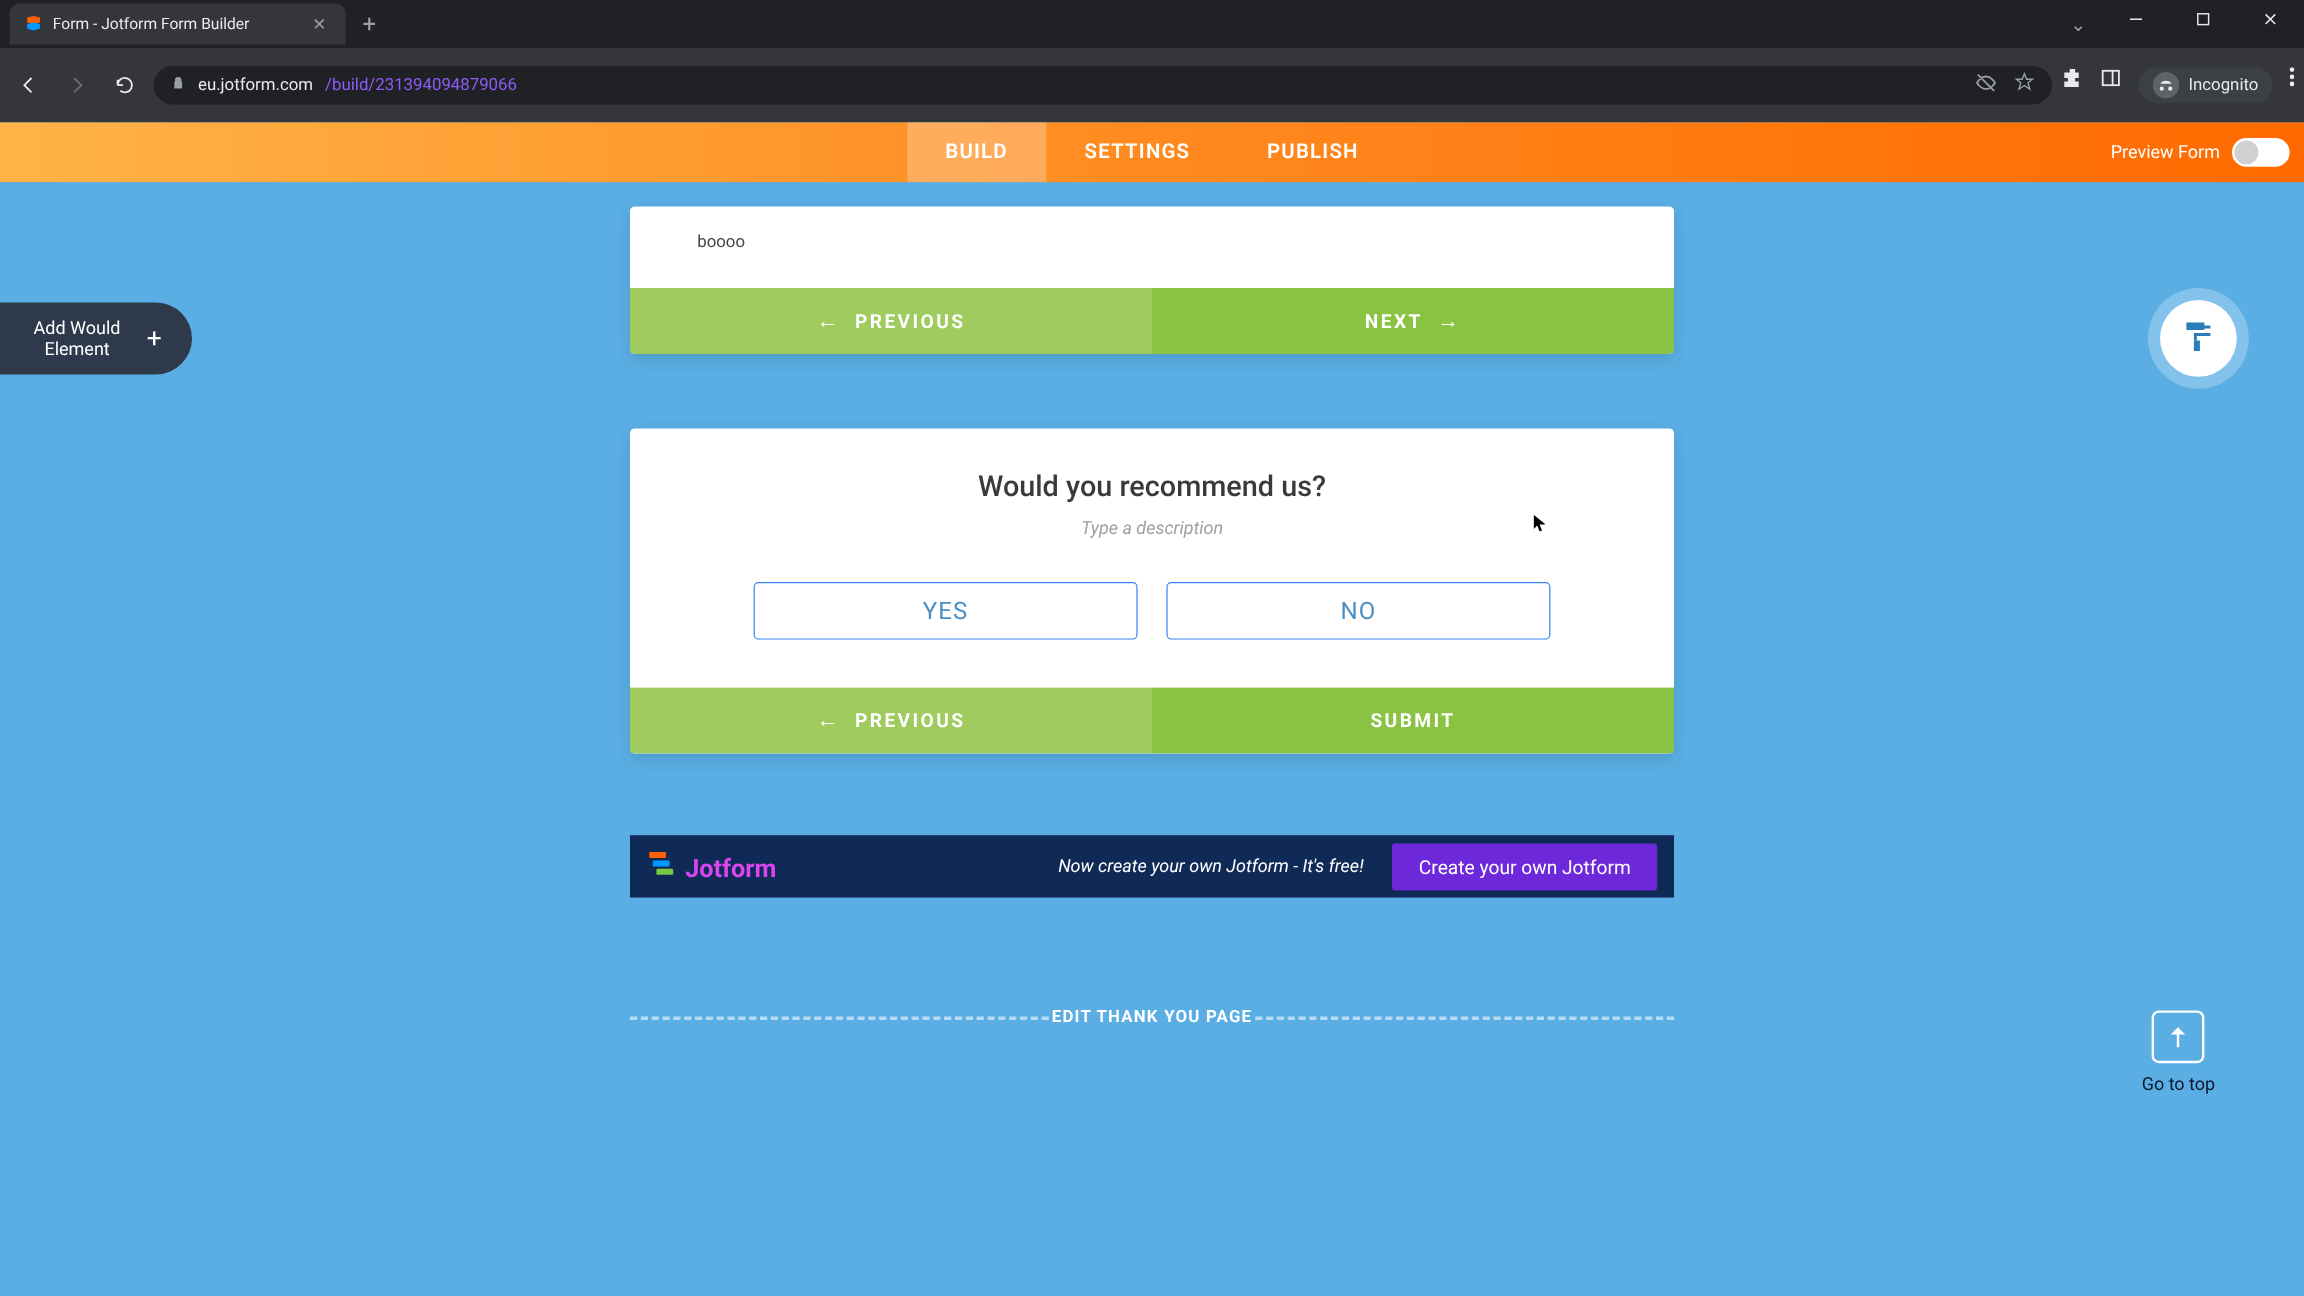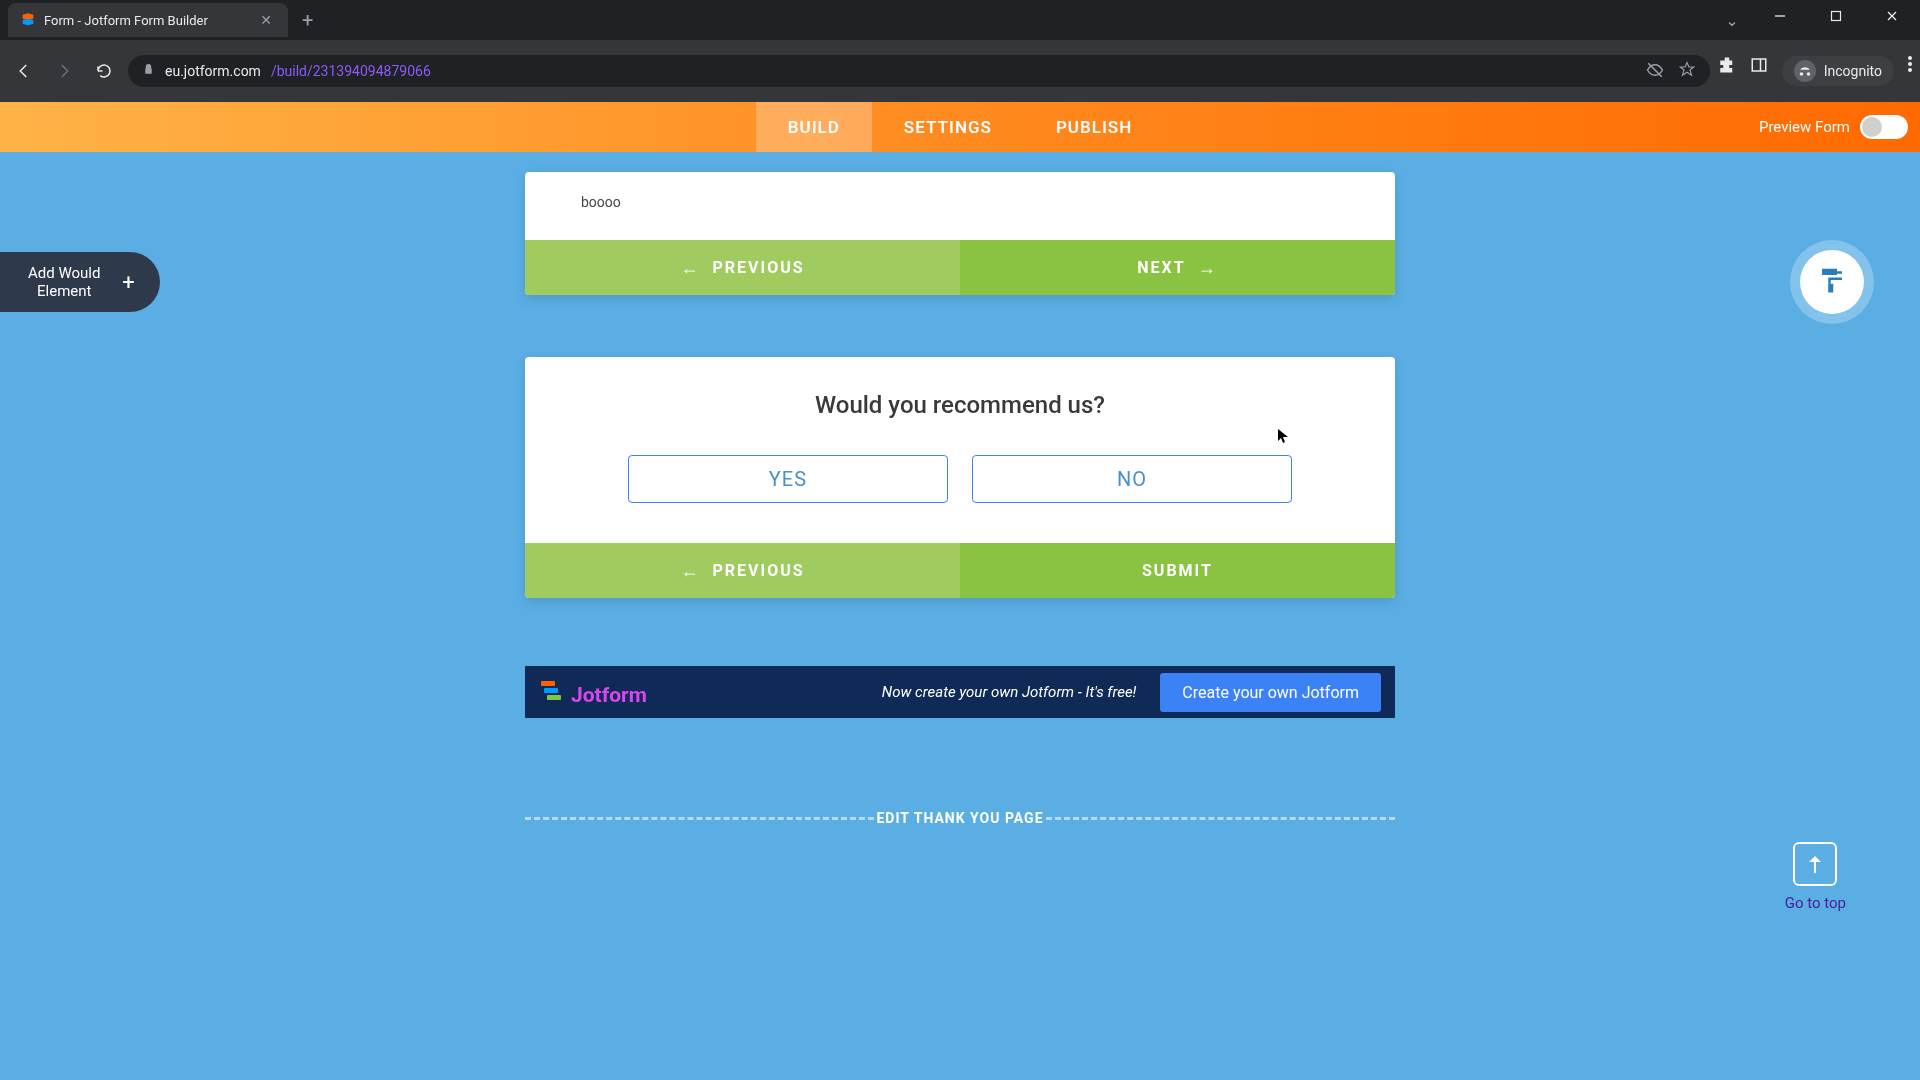--- a/index.html
+++ b/index.html
@@ -115,21 +115,21 @@
   width: 64px; height: 64px; background: #fff; border-radius: 50%;
   box-shadow: 0 0 0 10px rgba(255,255,255,0.25);
   display: flex; align-items: center; justify-content: center;
   cursor: pointer;
 }
 .paint-roller svg { width: 30px; height: 30px; }
 
 .scroll-top {
   position: absolute; right: 74px; top: 690px;
   display: flex; flex-direction: column; align-items: center; gap: 8px;
-  color: #4c1d95; font-size: 15px; cursor: pointer;
+  color: #0f172a; font-size: 15px; cursor: pointer;
 }
 .scroll-top-box {
   width: 44px; height: 44px; border: 2px solid #fff; border-radius: 6px;
   display: flex; align-items: center; justify-content: center;
 }
 
 
 .cards-col {
   position: absolute; left: 50%; transform: translateX(-50%);
   width: 870px; top: 0;
@@ -170,21 +170,21 @@
 
 
 .promo {
   margin-top: 68px; height: 52px; background: #0f2a56;
   display: flex; align-items: center; padding: 0 14px; gap: 12px;
 }
 .promo-logo { display: flex; align-items: flex-end; gap: 8px; color: #d946ef; font-weight: 700; font-size: 21px; }
 .promo-logo-mark svg { width: 24px; height: 24px; }
 .promo-text { margin-left: auto; color: #fff; font-style: italic; font-size: 15px; margin-right: 12px; }
 .promo-btn {
-  background: #3b82f6; color: #fff; padding: 10px 22px; border-radius: 3px;
+  background: #6d28d9; color: #fff; padding: 10px 22px; border-radius: 3px;
   font-size: 16px; cursor: pointer;
 }
 
 
 .ty-divider {
   margin-top: 92px; display: flex; align-items: center; gap: 2px;
 }
 .dash { flex: 1; border-top: 3px dashed #b6dcf4; }
 .ty-label { color: #fff; font-weight: 700; letter-spacing: 1px; font-size: 14px; cursor: pointer; }
 
@@ -346,20 +346,21 @@
             <span class="arrow">→</span>
           </div>
         </div>
       </div>
 
       <div class="card-spacer"></div>
 
       <div class="card">
         <div class="card-body" style="padding:34px 56px 40px">
           <div class="question-title">Would you recommend us?</div>
+          <div class="desc-placeholder">Type a description</div>
           <div class="yesno-row">
             <div class="yn-btn">YES</div>
             <div class="yn-btn">NO</div>
           </div>
         </div>
         <div class="action-row">
           <div class="action-btn dim">
             <span class="arrow">←</span>
             <span>PREVIOUS</span>
           </div>

